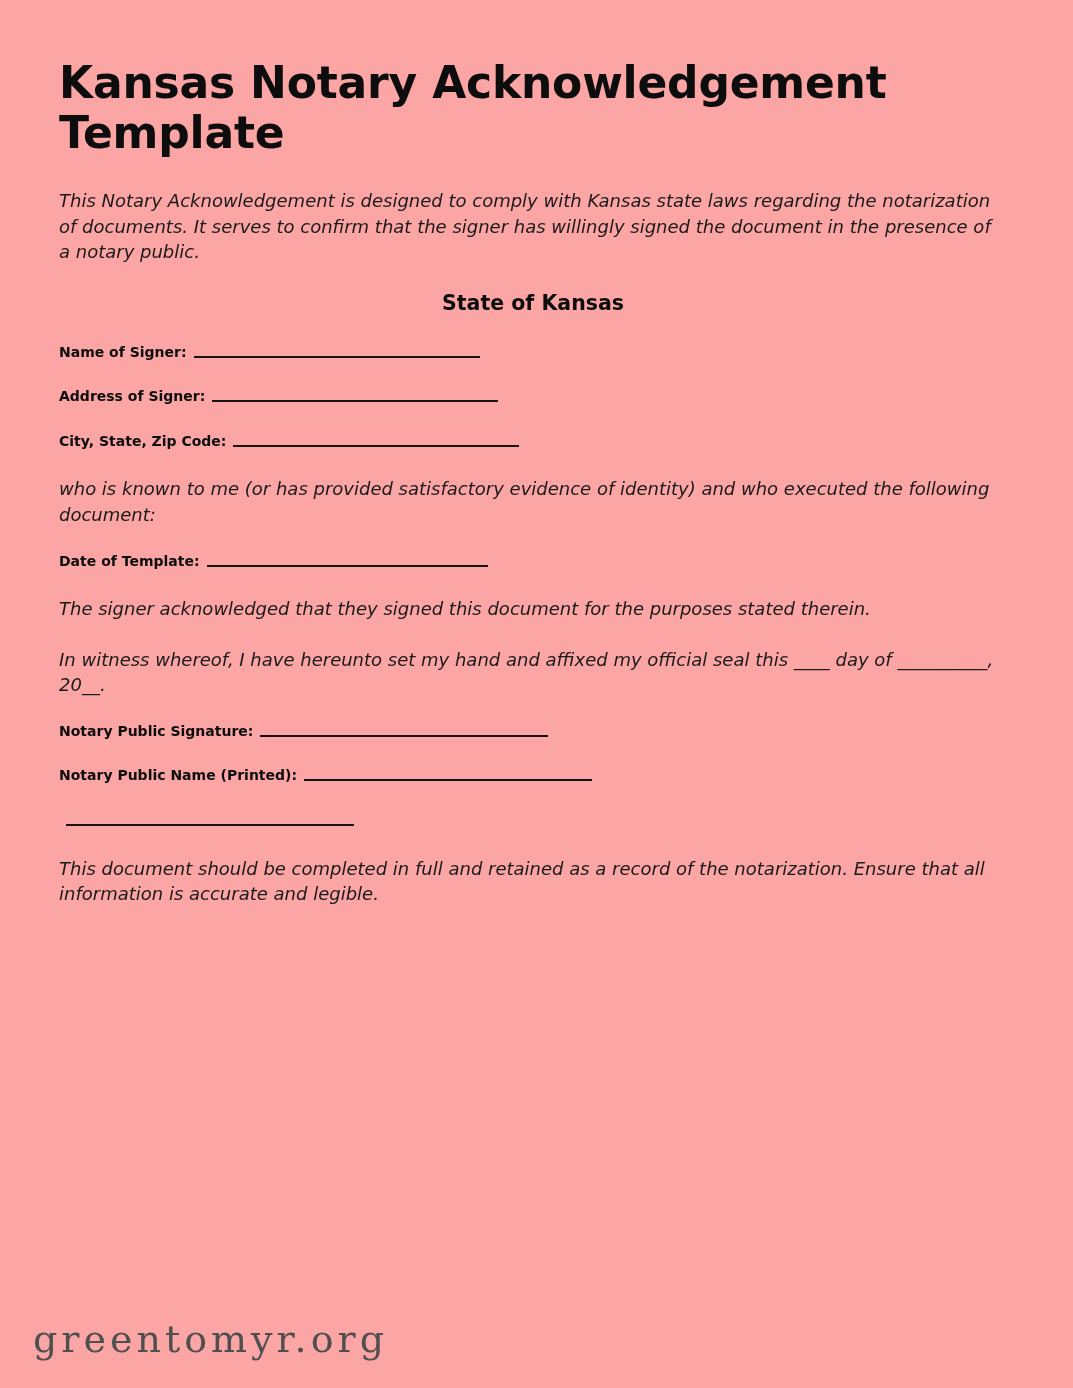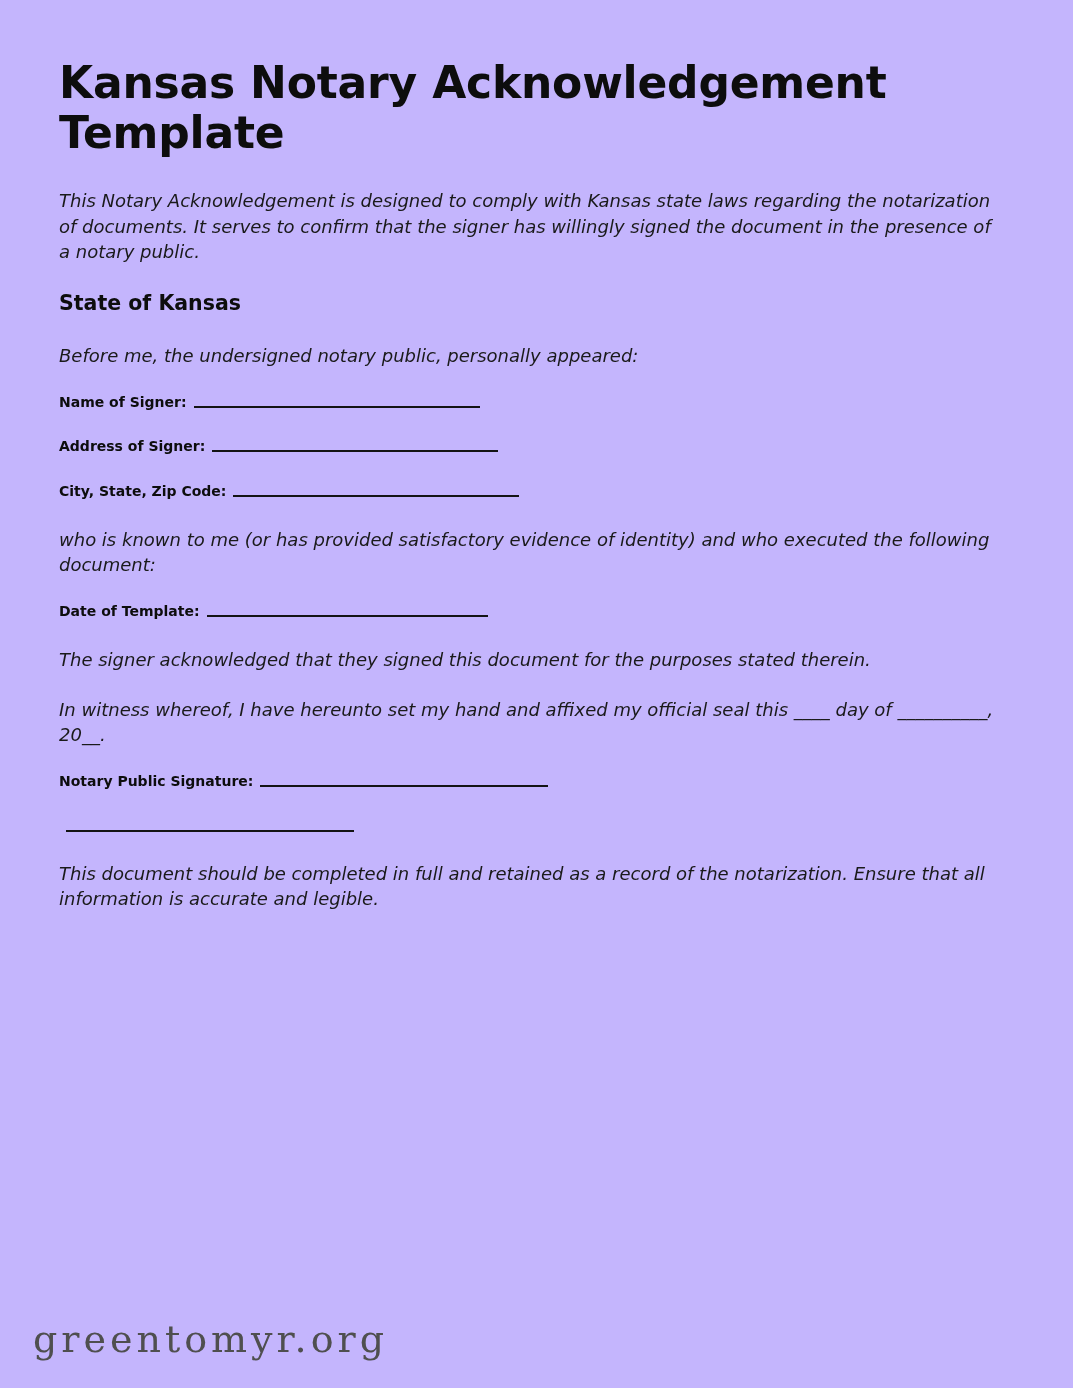--- a/index.html
+++ b/index.html
@@ -14,21 +14,21 @@
     font-family: "DejaVu Sans", sans-serif;
     color: #111111;
     -webkit-font-smoothing: antialiased;
   }
 
   .page {
     position: absolute;
     left: 0; top: 0;
     width: 1073px;
     height: 1388px;
-    background: #c4b5fd;
+    background: #fca5a5;
     overflow: hidden;
   }
 
   .content {
     position: absolute;
     left: 59px;
     top: 58px;
     width: 948px;
   }
 
@@ -54,20 +54,21 @@
     font-style: italic;
   }
 
   .section-head {
     font-family: "DejaVu Sans", sans-serif;
     font-weight: bold;
     font-size: 20.5px;
     line-height: 1.40;
     color: #0d0d0d;
     margin: 0 0 25px 0;
+    text-align: center;
   }
 
   .field-row {
     font-family: "DejaVu Sans", sans-serif;
     font-size: 14px;
     line-height: 1.40;
     color: #0d0d0d;
     margin: 0 0 25px 0;
     white-space: nowrap;
   }
@@ -100,21 +101,20 @@
 <div class="page">
 
   <div class="content">
 
     <h1 class="doc-title">Kansas Notary Acknowledgement Template</h1>
 
     <p class="para">This Notary Acknowledgement is designed to comply with Kansas state laws regarding the notarization of documents. It serves to confirm that the signer has willingly signed the document in the presence of a notary public.</p>
 
     <p class="section-head">State of Kansas</p>
 
-    <p class="para">Before me, the undersigned notary public, personally appeared:</p>
 
     <div class="field-row">
       <span class="field-label">Name of Signer:</span><span class="field-rule" style="width: 286px;"></span>
     </div>
 
     <div class="field-row">
       <span class="field-label">Address of Signer:</span><span class="field-rule" style="width: 286px;"></span>
     </div>
 
     <div class="field-row">
@@ -129,20 +129,23 @@
     </div>
 
     <p class="para">The signer acknowledged that they signed this document for the purposes stated therein.</p>
 
     <p class="para"><span>In witness whereof, I have hereunto set my hand and affixed my official seal this</span> <span>____</span> <span>day of</span> <span>__________</span><span>, 20</span><span>__</span><span>.</span></p>
 
     <div class="field-row">
       <span class="field-label">Notary Public Signature:</span><span class="field-rule" style="width: 288px;"></span>
     </div>
 
+    <div class="field-row">
+      <span class="field-label">Notary Public Name (Printed):</span><span class="field-rule" style="width: 288px;"></span>
+    </div>
 
     <div class="field-row">
       <span class="field-rule" style="width: 288px;"></span>
     </div>
 
     <p class="para">This document should be completed in full and retained as a record of the notarization. Ensure that all information is accurate and legible.</p>
 
   </div>
 
   <div class="watermark">greentomyr.org</div>

